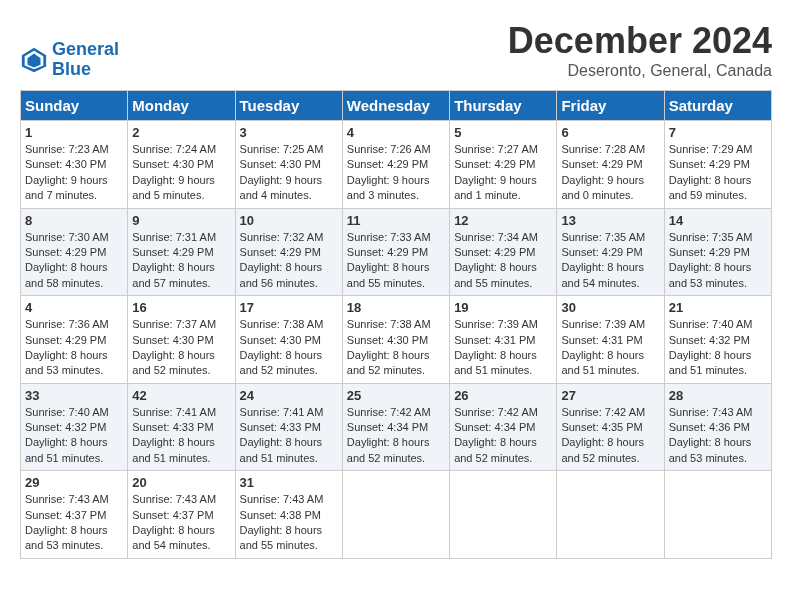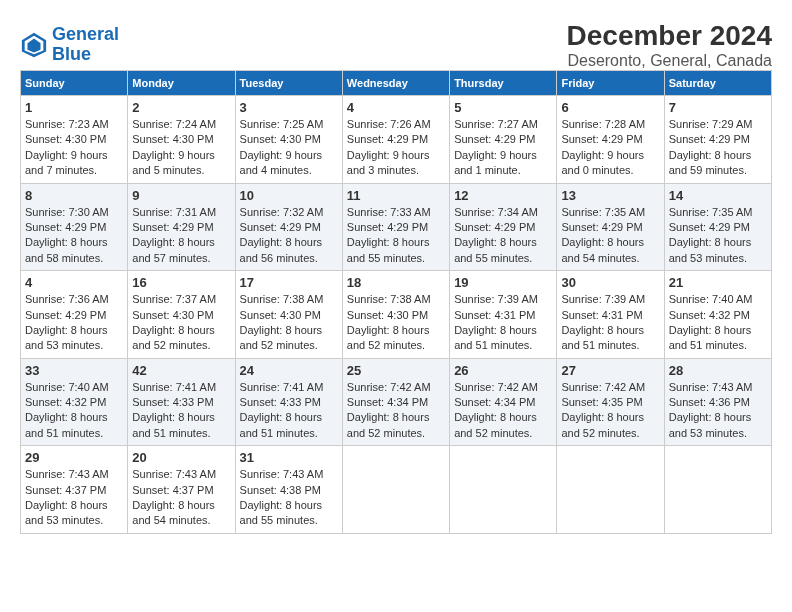--- a/index.html
+++ b/index.html
@@ -6,21 +6,22 @@
     body {
       font-family: Arial, sans-serif;
       background: #fff;
       width: 792px;
       min-height: 612px;
       padding: 20px;
     }
     .header-section {
       display: flex;
       justify-content: space-between;
-      align-items: center;
+      align-items: flex-end;
+      margin-bottom: 10px;
     }
     .logo {
       display: flex;
       align-items: center;
       gap: 4px;
     }
     .logo-text {
       font-size: 18px;
       font-weight: bold;
       color: #333;
@@ -30,39 +31,39 @@
       color: #1a6bb5;
     }
     .logo-icon {
       width: 28px;
       height: 28px;
     }
     .title-section {
       text-align: right;
     }
     .main-title {
-      font-size: 28px;
+      font-size: 36px;
       font-weight: bold;
       color: #333;
     }
     .subtitle {
       font-size: 16px;
       color: #555;
     }
     .calendar {
       width: 100%;
       border-collapse: collapse;
       font-size: 11px;
     }
     .calendar th {
       background-color: #1a6bb5;
       color: #fff;
       padding: 6px 4px;
       text-align: left;
-      font-size: 11px;
+      font-size: 15px;
       font-weight: bold;
       border: 1px solid #ccc;
     }
     .calendar td {
       vertical-align: top;
       padding: 4px;
       border: 1px solid #ccc;
       width: 107px;
       min-height: 80px;
       background: #fff;

